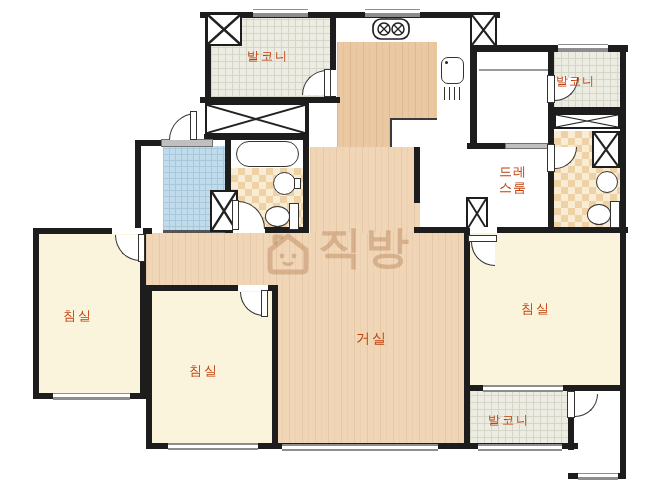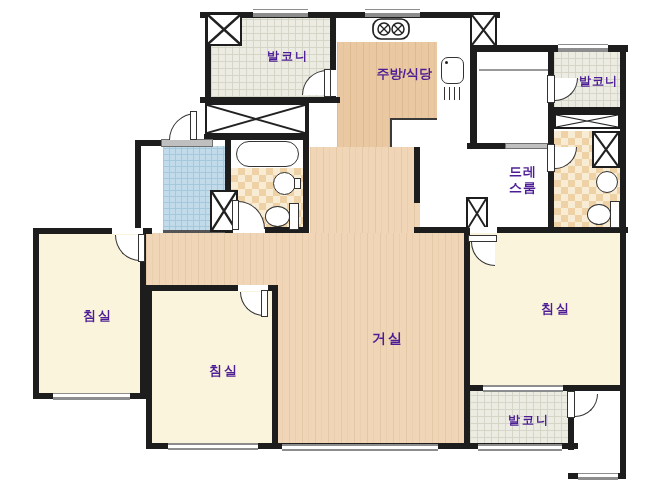--- a/index.html
+++ b/index.html
@@ -24,22 +24,22 @@
   .xbox svg{display:block;width:100%;height:100%;}
   .winh{background:linear-gradient(to bottom,#8d8d8d 0 1.5px,#fff 1.5px 4.5px,#8d8d8d 4.5px 100%);}
   .gray{background:#bfbfbf;border:1px solid #6f6f6f;box-sizing:border-box;}
   .leaf{background:#fff;border:1.5px solid #333;box-sizing:border-box;}
   .arc{background:#fff;box-sizing:border-box;}
   .arc-tl{border-radius:100% 0 0 0;border-top:1.5px solid #333;border-left:1.5px solid #333;}
   .arc-tr{border-radius:0 100% 0 0;border-top:1.5px solid #333;border-right:1.5px solid #333;}
   .arc-bl{border-radius:0 0 0 100%;border-bottom:1.5px solid #333;border-left:1.5px solid #333;}
   .arc-br{border-radius:0 0 100% 0;border-bottom:1.5px solid #333;border-right:1.5px solid #333;}
   .fix{background:#fff;border:1.7px solid #333;box-sizing:border-box;}
-  .lbl{position:absolute;color:#4c1d95;font-size:13px;font-weight:700;letter-spacing:2px;
-       white-space:nowrap;text-align:right;}
+  .lbl{position:absolute;color:#c2410c;font-size:13px;font-weight:400;letter-spacing:2px;
+       white-space:nowrap;text-align:left;}
   .wm-text{font-size:44px;font-weight:800;letter-spacing:3px;color:rgba(183,134,92,.45);}
   .rack{background-image:repeating-linear-gradient(90deg,#333 0 1.5px,rgba(0,0,0,0) 1.5px 5px);}
 </style>
 </head>
 <body>
 
 <div class="plan">
 
   <div class="abs wood" style="left:146px;top:233px;width:326px;height:216px;"></div>
   <div class="abs wood" style="left:310px;top:147px;width:110px;height:86px;"></div>
@@ -54,20 +54,32 @@
   <div class="abs tileblue" style="left:163px;top:146px;width:62px;height:87px;"></div>
   <div class="abs white" style="left:231px;top:140px;width:72px;height:28px;"></div>
   <div class="abs checker" style="left:231px;top:168px;width:72px;height:65px;"></div>
   <div class="abs checker" style="left:554px;top:131px;width:66px;height:102px;"></div>
   <div class="abs white" style="left:420px;top:149px;width:128px;height:84px;"></div>
   <div class="abs white" style="left:477px;top:52px;width:71px;height:93px;"></div>
   <div class="abs white" style="left:574px;top:391px;width:46px;height:82px;"></div>
   <div class="abs" style="left:479px;top:69px;width:69px;height:2px;background:#999;"></div>
   <div class="abs" style="left:163px;top:230px;width:62px;height:3px;background:#555;"></div>
 
+  <div class="abs" style="left:262px;top:218px;width:160px;height:60px;">
+    <svg class="abs" style="left:0;top:12px;" width="52" height="46" viewBox="0 0 52 46">
+      <g fill="none" stroke="rgba(183,134,92,.45)" stroke-width="5" stroke-linejoin="round" stroke-linecap="round">
+        <path d="M8 20 L26 6 L44 20 L44 38 Q44 42 40 42 L12 42 Q8 42 8 38 Z"></path>
+        <path d="M13 12 L13 7 L19 7"></path>
+      </g>
+      <circle cx="20" cy="26" r="2.4" fill="rgba(183,134,92,.45)"></circle>
+      <circle cx="32" cy="26" r="2.4" fill="rgba(183,134,92,.45)"></circle>
+      <path d="M22 33 Q26 36 30 33" fill="none" stroke="rgba(183,134,92,.45)" stroke-width="3" stroke-linecap="round"></path>
+    </svg>
+    <div class="abs wm-text" style="left:56px;top:0px;">직방</div>
+  </div>
 
   <div class="abs wall" style="left:200px;top:12px;width:300px;height:6px;"></div>
   <div class="abs wall" style="left:205px;top:12px;width:6px;height:91px;"></div>
   <div class="abs wall" style="left:330px;top:12px;width:6px;height:91px;"></div>
   <div class="abs wall" style="left:200px;top:97px;width:140px;height:6px;"></div>
   <div class="abs wall" style="left:470px;top:13px;width:7px;height:136px;"></div>
   <div class="abs wall" style="left:472px;top:45px;width:156px;height:7px;"></div>
   <div class="abs wall" style="left:467px;top:143px;width:86px;height:6px;"></div>
   <div class="abs wall" style="left:548px;top:47px;width:6px;height:186px;"></div>
   <div class="abs wall" style="left:620px;top:47px;width:6px;height:432px;"></div>
@@ -192,21 +204,20 @@
     <path d="M8 7 L16 15 M16 7 L8 15" stroke="#222" stroke-width="1.3"></path>
     <circle cx="26" cy="11" r="6" fill="none" stroke="#222" stroke-width="1.5"></circle>
     <path d="M22 7 L30 15 M30 7 L22 15" stroke="#222" stroke-width="1.3"></path>
   </svg>
 
   <div class="abs fix" style="left:441px;top:57px;width:23px;height:27px;border-radius:7px;"></div>
   <div class="abs" style="left:445px;top:61px;width:3px;height:3px;background:#222;border-radius:50%;"></div>
   <div class="abs rack" style="left:444px;top:87px;width:20px;height:13px;"></div>
 
   <div class="lbl" style="left:247px;top:48px;width:62px;font-size:12px;">발코니</div>
-  <div class="lbl" style="left:356px;top:65px;width:76px;letter-spacing:0px;">주방/식당</div>
   <div class="lbl" style="left:556px;top:73px;width:62px;font-size:12px;letter-spacing:1px;">발코니</div>
   <div class="lbl" style="left:499px;top:164px;width:38px;line-height:16px;letter-spacing:1px;">
     <div>드레</div>
     <div>스룸</div>
   </div>
   <div class="lbl" style="left:63px;top:307px;width:50px;">침실</div>
   <div class="lbl" style="left:189px;top:362px;width:50px;">침실</div>
   <div class="lbl" style="left:521px;top:300px;width:50px;">침실</div>
   <div class="lbl" style="left:356px;top:330px;width:48px;font-size:14px;">거실</div>
   <div class="lbl" style="left:488px;top:412px;width:62px;font-size:12px;">발코니</div>

